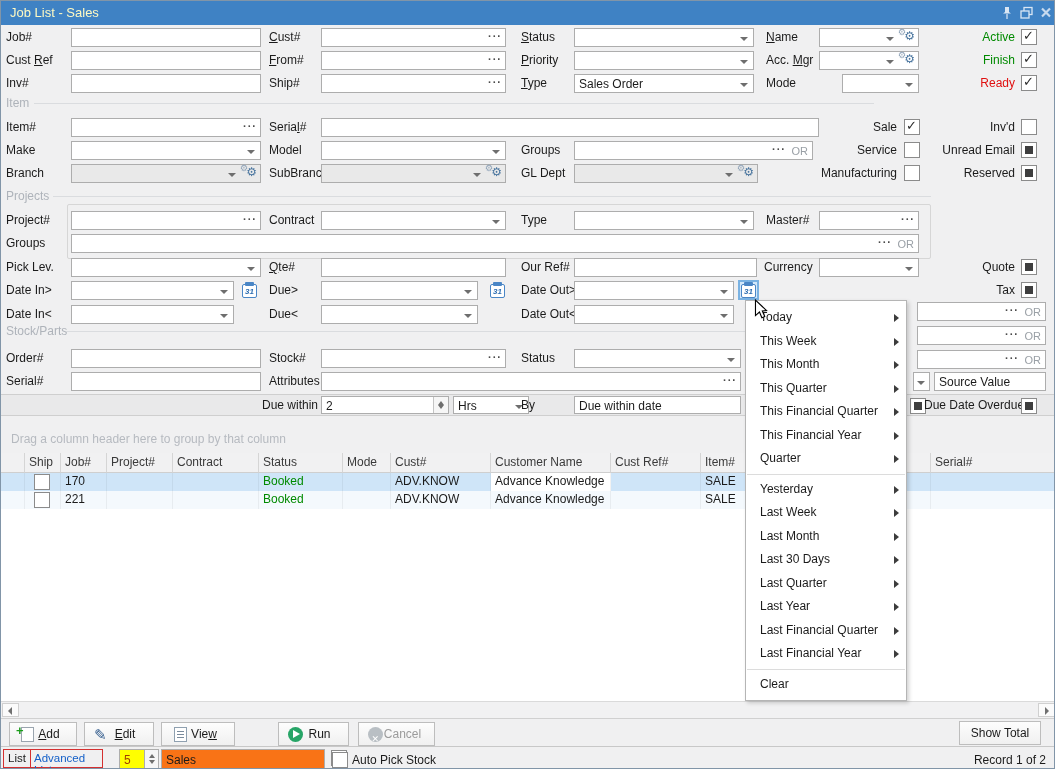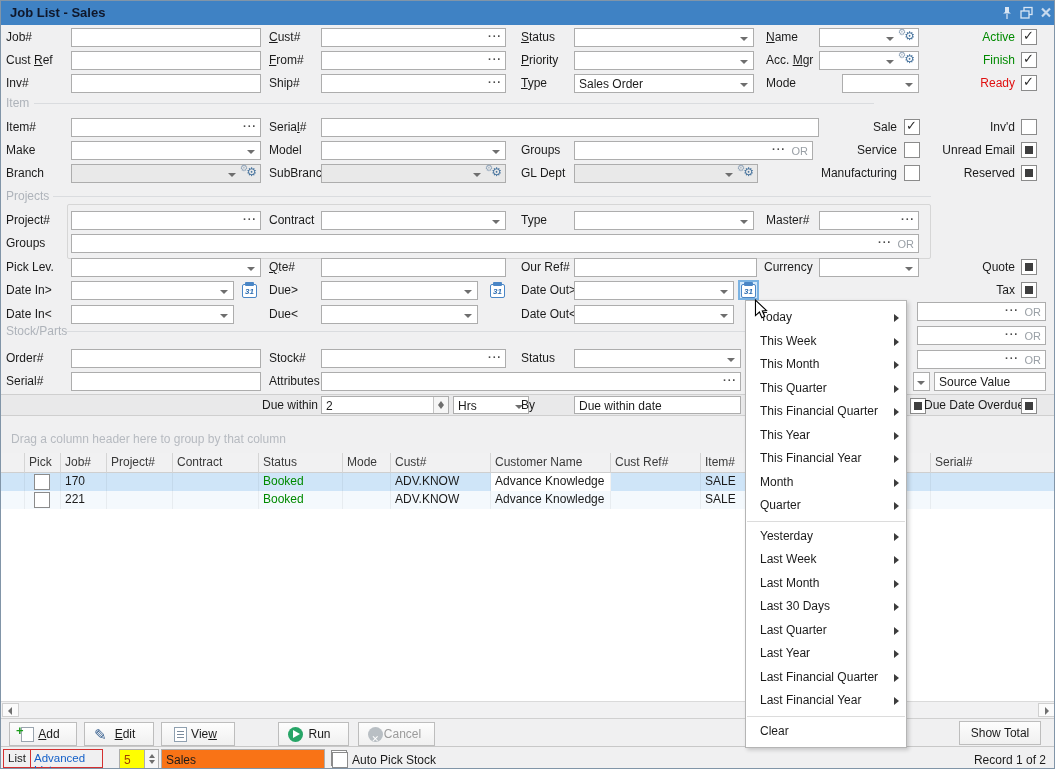--- a/index.html
+++ b/index.html
@@ -1,21 +1,21 @@
 <!DOCTYPE html>
 <html><head>
 <meta charset="utf-8">
 <style>
   html,body{margin:0;padding:0;background:#d8d8d8}
   .win{position:relative;width:1055px;height:769px;background:#f0f0f1;overflow:hidden;
        font-family:"Liberation Sans","DejaVu Sans",sans-serif;font-size:12px;color:#1b1b1b;
        border:1px solid #8195a8;box-sizing:border-box}
   
   .tb{position:absolute;left:0;top:0;right:0;height:24px;background:#3f82c4}
-  .tb .t{position:absolute;left:9px;top:4px;color:#0f172a;font-weight:bold;font-size:13px}
+  .tb .t{position:absolute;left:9px;top:4px;color:#fef9c3;font-weight:normal;font-size:13px}
   .tbi{position:absolute;top:5px;width:16px;height:14px;cursor:pointer}
   
   .lbl{position:absolute;height:15px;white-space:nowrap}
   .rlbl{position:absolute;height:15px;text-align:right;white-space:nowrap}
   .green{color:#008a00}.red{color:#e01010}
   .grplbl{position:absolute;color:#aeb3ba}
   .grpline{position:absolute;height:1px;background:#dadcdf}
   .projbox{position:absolute;left:66px;top:203px;width:862px;height:53px;border:1px solid #d6d6d6;border-radius:2px}
   
   .fld{position:absolute;height:19px;background:#fff;border:1px solid #adadad;box-sizing:border-box}
@@ -361,21 +361,21 @@
   <div class="rlbl" style="left:923px;top:397px;width:92px">Due Date Overdue</div>
   <div class="chk ind" style="left:1020px;top:397px"></div>
 
   <div class="grouphint">
     <div style="position:absolute;left:10px;top:7px">Drag a column header here to group by that column</div>
   </div>
 
   <div class="gridbody"></div>
 
   <div class="gh" style="left:0;width:24px"></div>
-  <div class="gh" style="left:24px;width:36px">Pick</div>
+  <div class="gh" style="left:24px;width:36px">Ship</div>
   <div class="gh" style="left:60px;width:46px">Job#</div>
   <div class="gh" style="left:106px;width:66px">Project#</div>
   <div class="gh" style="left:172px;width:86px">Contract</div>
   <div class="gh" style="left:258px;width:84px">Status</div>
   <div class="gh" style="left:342px;width:48px">Mode</div>
   <div class="gh" style="left:390px;width:100px">Cust#</div>
   <div class="gh" style="left:490px;width:120px">Customer Name</div>
   <div class="gh" style="left:610px;width:90px">Cust Ref#</div>
   <div class="gh" style="left:700px;width:230px">Item#</div>
   <div class="gh" style="left:930px;width:125px">Serial#</div>
@@ -448,23 +448,21 @@
     <div style="position:absolute;left:351px;top:6px">Auto Pick Stock</div>
     <div style="position:absolute;left:930px;top:6px;width:115px;text-align:right">Record 1 of 2</div>
   </div>
 
   <div class="menu">
     <div class="mi"><span>Today</span><i class="marr"></i></div>
     <div class="mi"><span>This Week</span><i class="marr"></i></div>
     <div class="mi"><span>This Month</span><i class="marr"></i></div>
     <div class="mi"><span>This Quarter</span><i class="marr"></i></div>
     <div class="mi"><span>This Financial Quarter</span><i class="marr"></i></div>
-    <div class="mi"><span>This Year</span><i class="marr"></i></div>
     <div class="mi"><span>This Financial Year</span><i class="marr"></i></div>
-    <div class="mi"><span>Month</span><i class="marr"></i></div>
     <div class="mi"><span>Quarter</span><i class="marr"></i></div>
     <div class="msep"></div>
     <div class="mi"><span>Yesterday</span><i class="marr"></i></div>
     <div class="mi"><span>Last Week</span><i class="marr"></i></div>
     <div class="mi"><span>Last Month</span><i class="marr"></i></div>
     <div class="mi"><span>Last 30 Days</span><i class="marr"></i></div>
     <div class="mi"><span>Last Quarter</span><i class="marr"></i></div>
     <div class="mi"><span>Last Year</span><i class="marr"></i></div>
     <div class="mi"><span>Last Financial Quarter</span><i class="marr"></i></div>
     <div class="mi"><span>Last Financial Year</span><i class="marr"></i></div>

